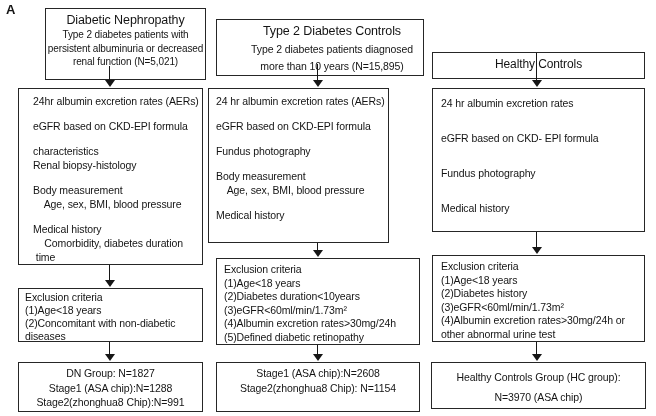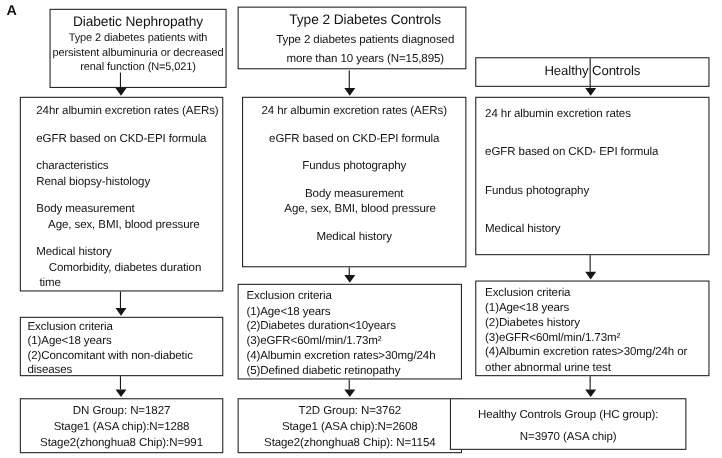--- a/index.html
+++ b/index.html
@@ -16,32 +16,32 @@
   .ln { white-space:pre; }
   .hdr-title { font-size:12.5px; line-height:16px; }
   .hdr-sub { font-size:10px; line-height:13.5px; }
 
   
   #a1 { left:45px;  top:8px;   width:161px; height:72px; padding-top:3px; }
   #a2 { left:18px;  top:88px;  width:185px; height:177px; padding:5px 14px; }
   #a3 { left:18px;  top:288px; width:185px; height:54px;  padding:2px 6px; }
   #a4 { left:18px;  top:362px; width:185px; height:50px;  padding-top:3px; }
   
-  #b1 { left:216px; top:6px;   width:208px; height:57px; padding-top:2px;padding-left:24px; }
+  #b1 { left:216px; top:19px;   width:208px; height:57px; padding-top:2px;padding-left:24px; }
   #b1 .hdr-title { line-height:19px; }
   #b1 .hdr-sub { font-size:10.5px; line-height:17px; }
-  #b2 { left:220px; top:88px;  width:204px; height:155px; padding:5px 7px;text-align:center; }
+  #b2 { left:208px; top:88px;  width:181px; height:155px; padding:5px 7px; }
   #b3 { left:216px; top:258px; width:204px; height:87px;  padding:4px 7px; }
   #b4 { left:216px; top:362px; width:204px; height:50px;  padding-top:3px; }
   
   #c1 { left:432px; top:26px;  width:213px; height:27px;margin-top:26px; }
   #c1 .hdr-title { line-height:23px; font-size:12px; }
   #c2 { left:432px; top:88px;  width:213px; height:144px; padding:7px 8px; }
   #c3 { left:432px; top:255px; width:213px; height:87px;  padding:4px 8px; }
-  #c4 { left:409px; top:362px; width:215px; height:47px;  padding-top:4px; }
+  #c4 { left:431px; top:362px; width:215px; height:47px;  padding-top:4px; }
 
   
   #a2 .ln, #b2 .ln, #c2 .ln { line-height:14px; }
   #a2 .grp { margin-bottom:11px; }
   #b2 .grp { margin-bottom:11px; }
   #c2 .grp { margin-bottom:21px; }
   .grp:last-child { margin-bottom:0; }
 
   
   #a3 .ln { line-height:13px; }
@@ -172,21 +172,20 @@
     <div class="ln">(4)Albumin excretion rates&gt;30mg/24h</div>
     <div class="ln">(5)Defined diabetic retinopathy</div>
   </div>
 
   <div class="arrow" id="br3">
     <div class="shaft"></div>
     <div class="head"></div>
   </div>
 
   <div class="box center" id="b4">
-    <div class="ln">T2D Group: N=3762</div>
     <div class="ln">Stage1 (ASA chip):N=2608</div>
     <div class="ln">Stage2(zhonghua8 Chip): N=1154</div>
   </div>
 
   <div class="box center" id="c1">
     <div class="hdr-title">Healthy Controls</div>
   </div>
 
   <div class="arrow" id="cr1">
     <div class="shaft"></div>

